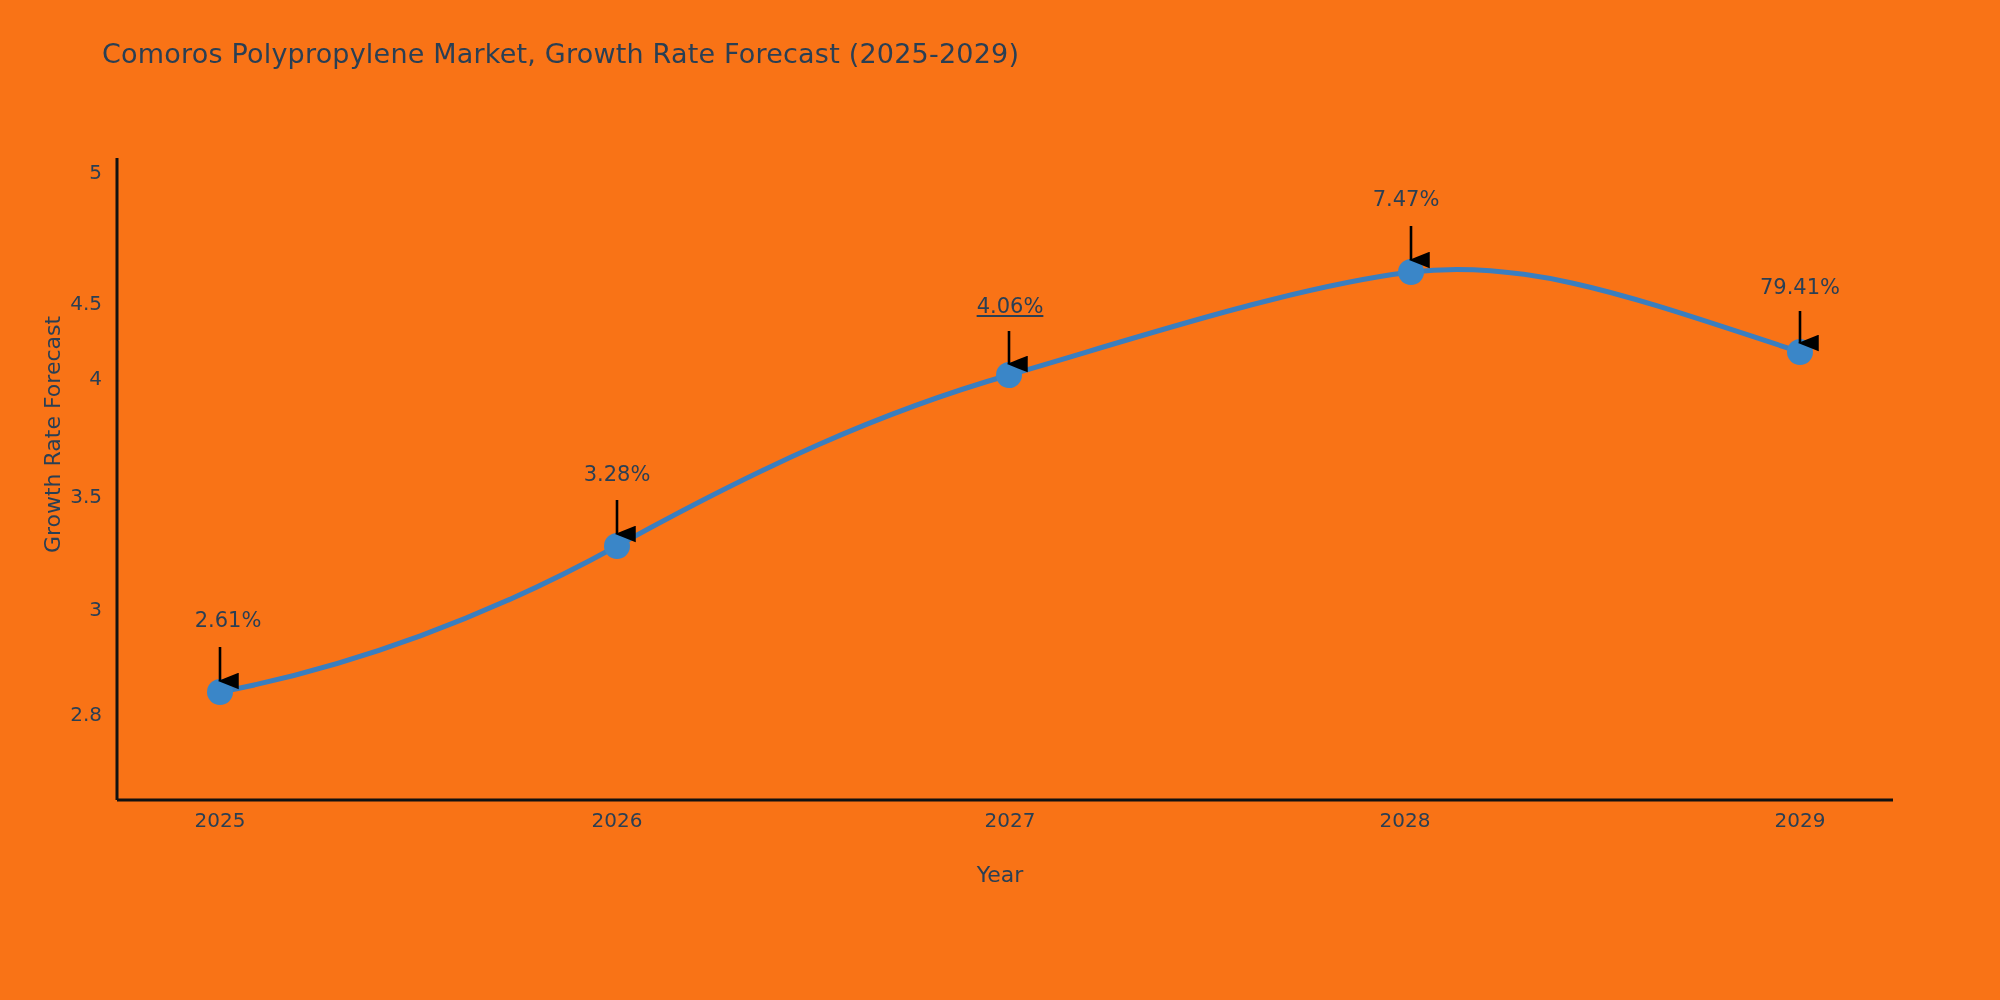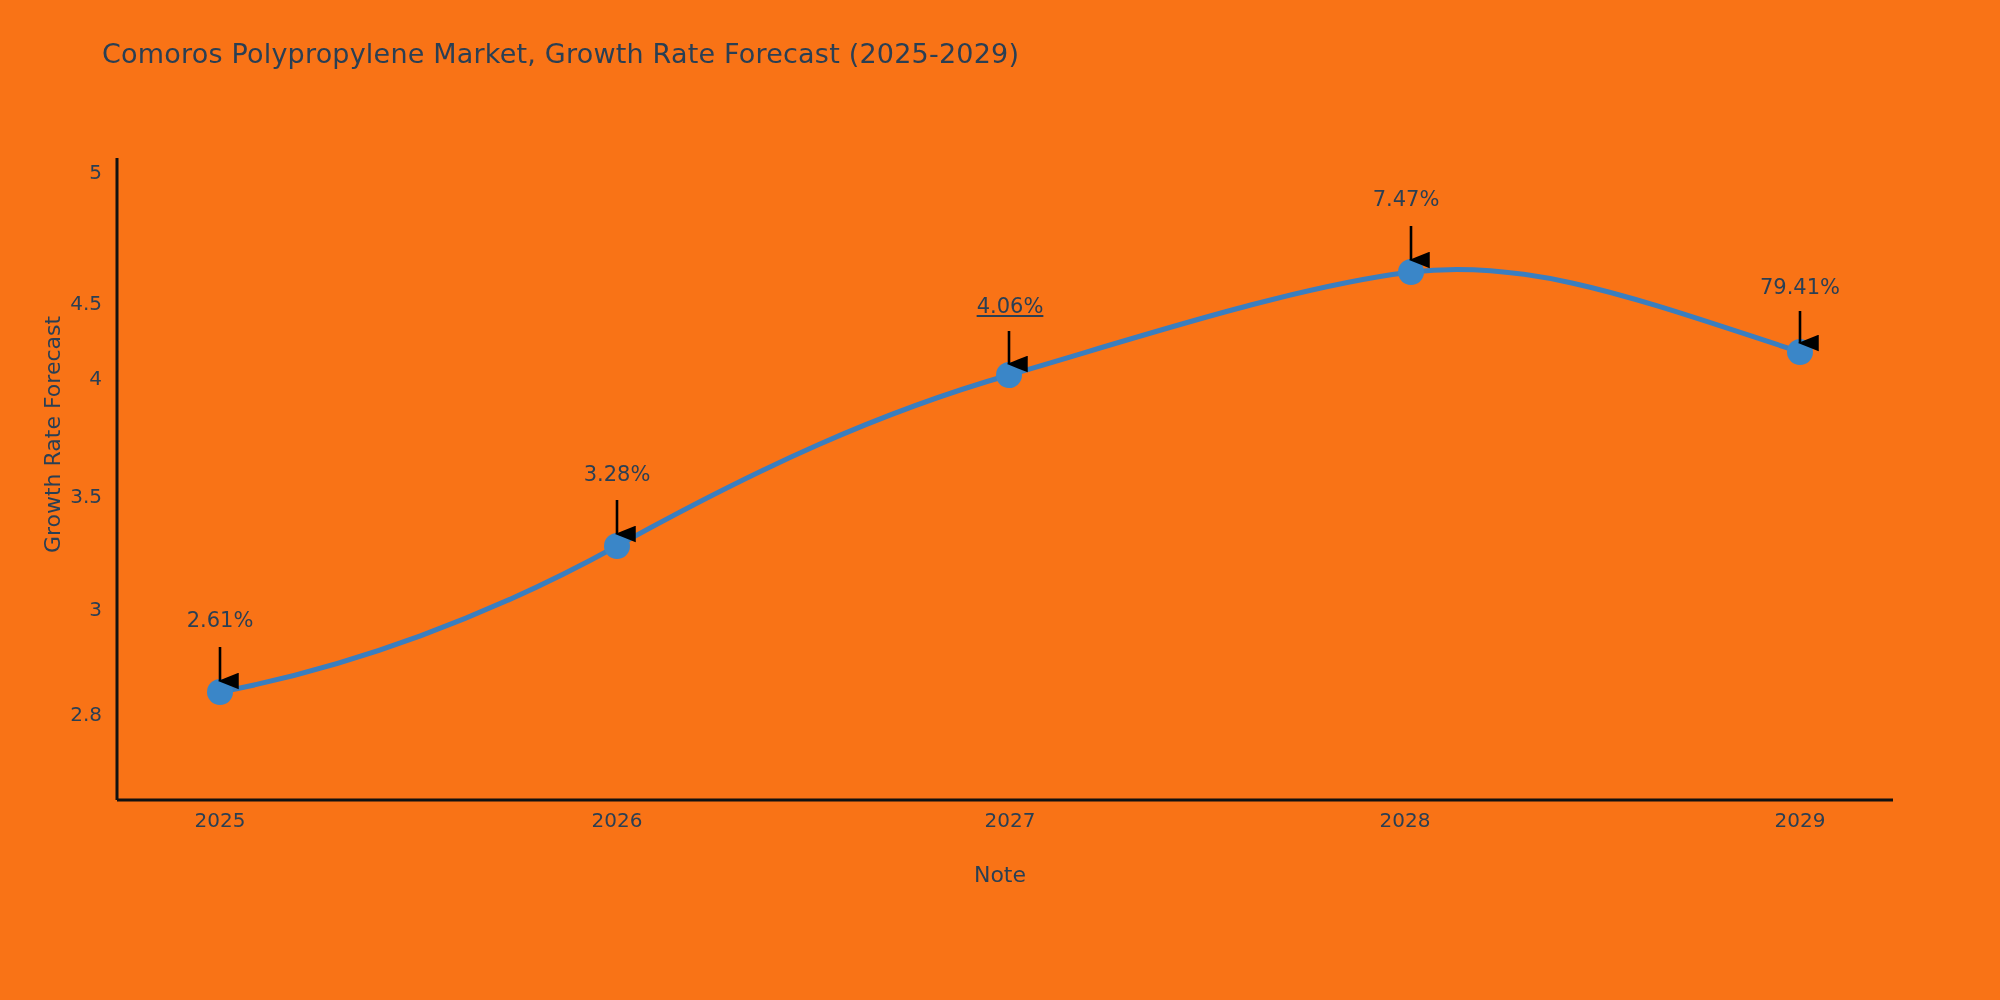--- a/index.html
+++ b/index.html
@@ -86,36 +86,36 @@
   }
 </style>
 </head>
 <body>
 
 <div id="chart-root">
 
   <div class="chart-title">Comoros Polypropylene Market, Growth Rate Forecast (2025-2029)</div>
 
   <div class="y-axis-title">Growth Rate Forecast</div>
-  <div class="x-axis-title">Note</div>
+  <div class="x-axis-title">Year</div>
 
   <div class="ytick" style="left:30px; top:160px;">5</div>
   <div class="ytick" style="left:30px; top:263px;margin-top:28px;">4.5</div>
   <div class="ytick" style="left:30px; top:366px;">4</div>
   <div class="ytick" style="left:30px; top:484px;">3.5</div>
   <div class="ytick" style="left:30px; top:597px;">3</div>
   <div class="ytick" style="left:30px; top:702px;">2.8</div>
 
   <div class="xtick" style="left:140px; top:808px;">2025</div>
   <div class="xtick" style="left:537px; top:808px;">2026</div>
   <div class="xtick" style="left:930px; top:808px;">2027</div>
   <div class="xtick" style="left:1325px; top:808px;">2028</div>
   <div class="xtick" style="left:1720px; top:808px;">2029</div>
 
-  <div class="point-label" style="left:120px; top:608px;">2.61%</div>
+  <div class="point-label" style="left:120px; top:608px;padding-left:8px;">2.61%</div>
   <div class="point-label" style="left:517px; top:462px;">3.28%</div>
   <div class="point-label" style="left:910px; top:294px;text-decoration:underline;">4.06%</div>
   <div class="point-label" style="left:1306px; top:187px;">7.47%</div>
   <div class="point-label" style="left:1700px; top:275px;">79.41%</div>
 
   <svg class="plot" width="2000" height="1000">
     <defs>
       <marker id="arrowhead" markerWidth="7" markerHeight="8" refX="3.2" refY="7.2" orient="auto" markerUnits="strokeWidth">
         <path d="M0,0 L6.4,0 L3.2,8 Z" fill="#000000"></path>
       </marker>

